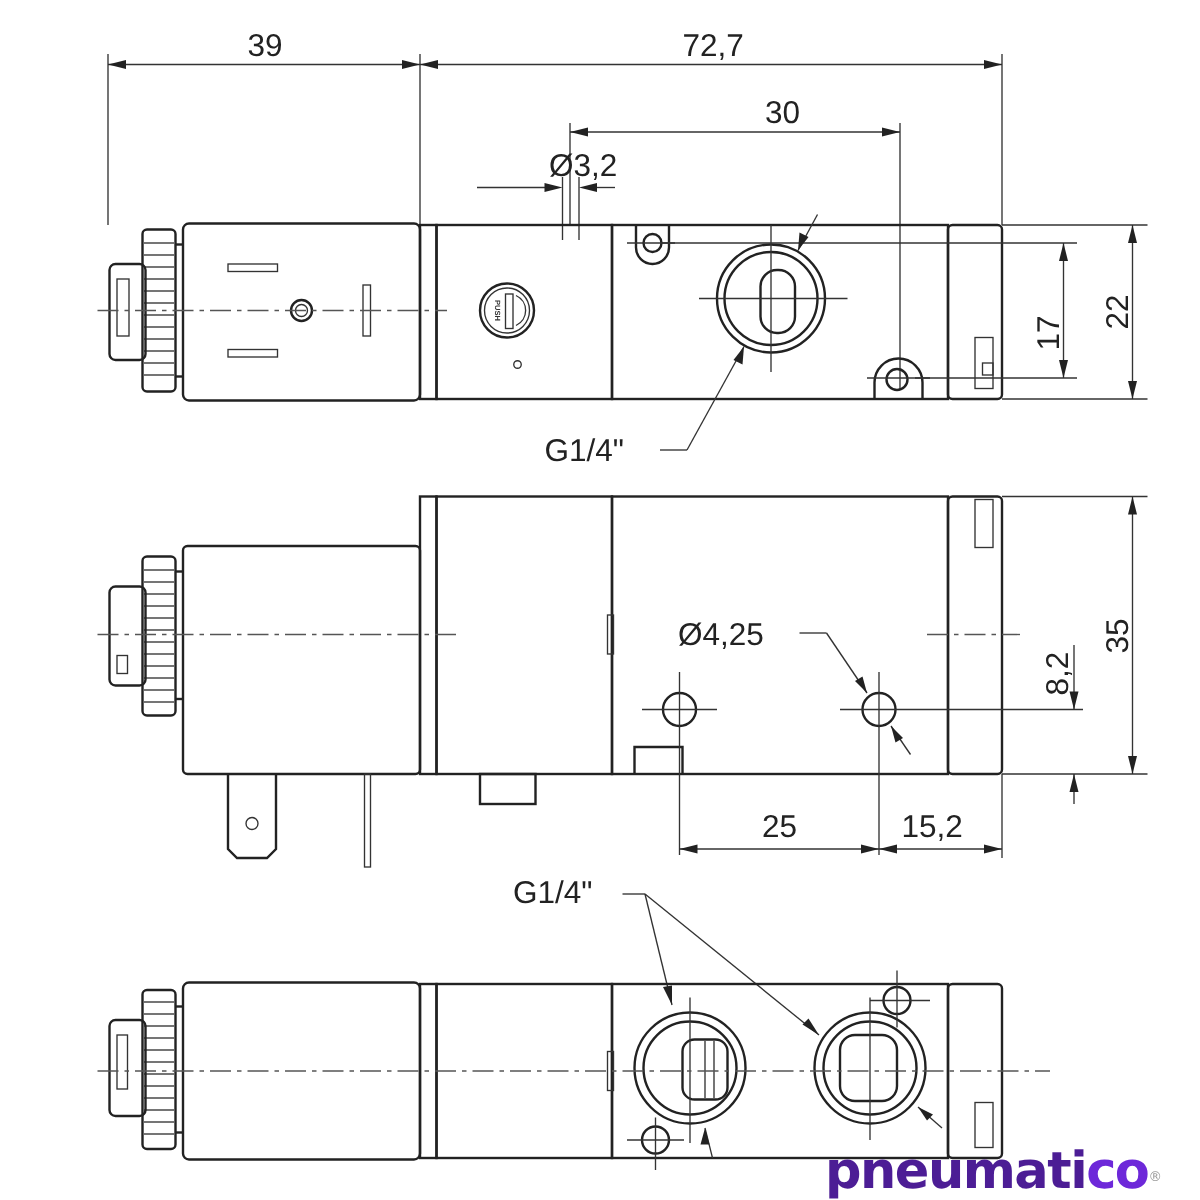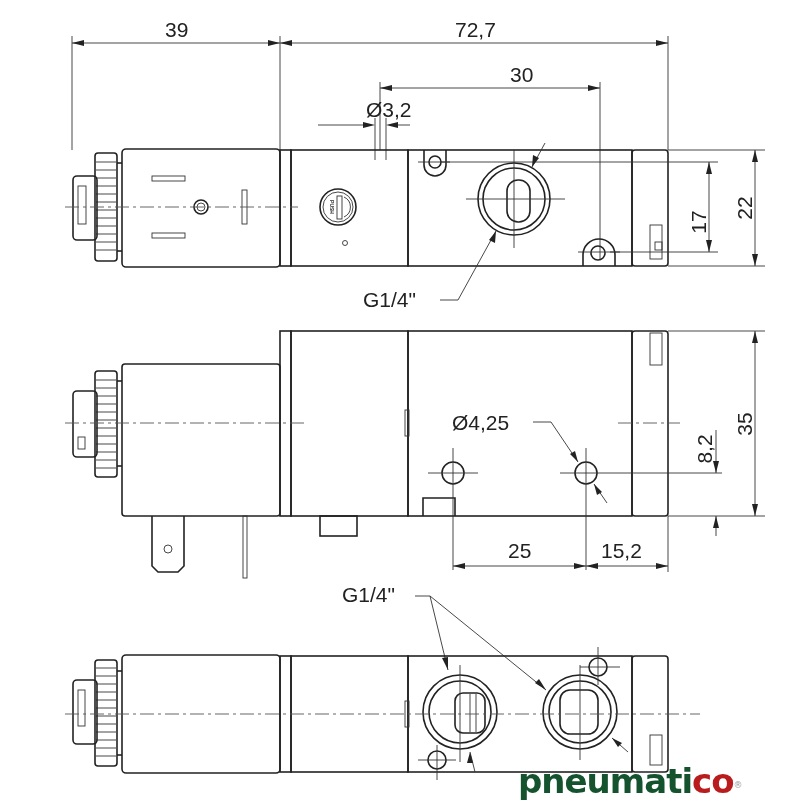--- a/index.html
+++ b/index.html
@@ -5,22 +5,22 @@
   html, body { margin: 0; padding: 0; background: #ffffff; }
   body { width: 800px; height: 800px; position: relative; overflow: hidden; font-family: "Liberation Sans", sans-serif; }
   svg { position: absolute; left: 0; top: 0; }
   .ln { stroke: #222; stroke-width: 1.6; fill: none; }
   .thin { stroke: #333; stroke-width: 0.9; fill: none; }
   .ctr { stroke: #555; stroke-width: 0.9; fill: none; stroke-dasharray: 14 4 3 4; }
   .dim { stroke: #333; stroke-width: 0.9; fill: none; }
   .arrow { fill: #222; stroke: none; }
   .dimtxt { font-family: "Liberation Sans", sans-serif; font-size: 21px; fill: #222; }
   .logo { position: absolute; left: 518px; top: 764px; font-family: "DejaVu Sans", sans-serif; font-weight: bold; font-size: 34px; letter-spacing: -1px; line-height: 34px; }
-  .logo .p1 { color: #14532d; }
-  .logo .p2 { color: #b91c1c; }
+  .logo .p1 { color: #4c1d95; margin-left: 32px; }
+  .logo .p2 { color: #6d28d9; }
   .logo .reg { font-size: 9px; color: #9b9b9b; vertical-align: top; position: relative; top: 4px; font-weight: normal; }
 </style>
 </head>
 <body>
 
 <svg width="800" height="800" viewBox="0 0 800 800">
 
   <g>
 
     <line class="dim" x1="72" y1="36" x2="72" y2="150"></line>

